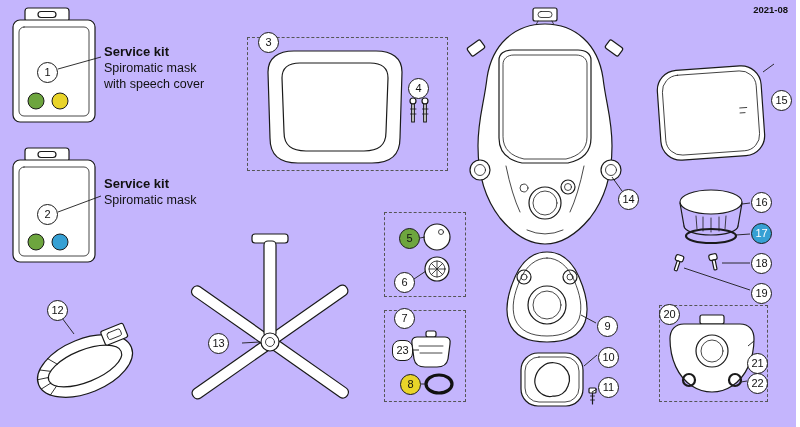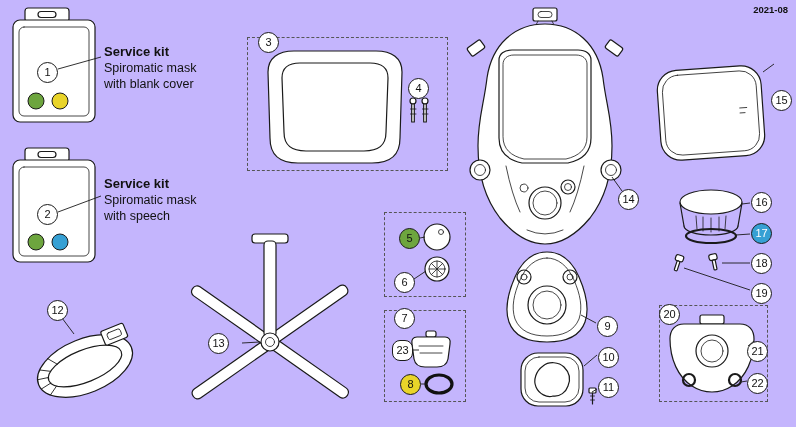--- a/index.html
+++ b/index.html
@@ -225,26 +225,25 @@
       <line class="leader" x1="750" y1="263" x2="722" y2="263"></line>
       <line class="leader" x1="750" y1="290" x2="684" y2="268"></line>
       <line class="leader" x1="748" y1="346" x2="754" y2="341"></line>
       <line class="leader" x1="747" y1="381" x2="741" y2="382"></line>
     </g>
   </svg>
 
   <div class="kit-text" style="left:104px;top:44px;">
     <span class="title">Service kit</span>
     <span>Spiromatic mask</span>
-    <span>with blank cover</span>
+    <span>with speech cover</span>
   </div>
   <div class="kit-text" style="left:104px;top:176px;">
     <span class="title">Service kit</span>
     <span>Spiromatic mask</span>
-    <span>with speech</span>
   </div>
 
   <div class="callout" style="left:37px;top:62px;">1</div>
   <div class="callout" style="left:37px;top:204px;">2</div>
   <div class="callout" style="left:258px;top:32px;">3</div>
   <div class="callout" style="left:408px;top:78px;">4</div>
   <div class="callout" style="left: 399px; top: 228px; background-color: rgb(109, 165, 62);">5</div>
   <div class="callout" style="left:394px;top:272px;">6</div>
   <div class="callout" style="left:394px;top:308px;">7</div>
   <div class="callout" style="left: 400px; top: 374px; background-color: rgb(233, 212, 41);">8</div>
@@ -253,17 +252,17 @@
   <div class="callout" style="left:598px;top:377px;">11</div>
   <div class="callout" style="left:47px;top:300px;">12</div>
   <div class="callout" style="left:208px;top:333px;text-align:right;">13</div>
   <div class="callout" style="left:618px;top:189px;">14</div>
   <div class="callout" style="left:771px;top:48px;margin-top:42px;">15</div>
   <div class="callout" style="left:751px;top:192px;">16</div>
   <div class="callout" style="left: 751px; top: 223px; background-color: rgb(54, 160, 212); color: rgb(255, 255, 255);">17</div>
   <div class="callout" style="left:751px;top:253px;">18</div>
   <div class="callout" style="left:751px;top:283px;">19</div>
   <div class="callout" style="left:659px;top:304px;">20</div>
-  <div class="callout" style="left:747px;top:341px;">21</div>
+  <div class="callout" style="left:747px;top:353px;">21</div>
   <div class="callout" style="left:747px;top:373px;">22</div>
   <div class="callout" style="left:392px;top:340px;border-radius:8px;">23</div>
 
 </div>
 
 </body></html>

